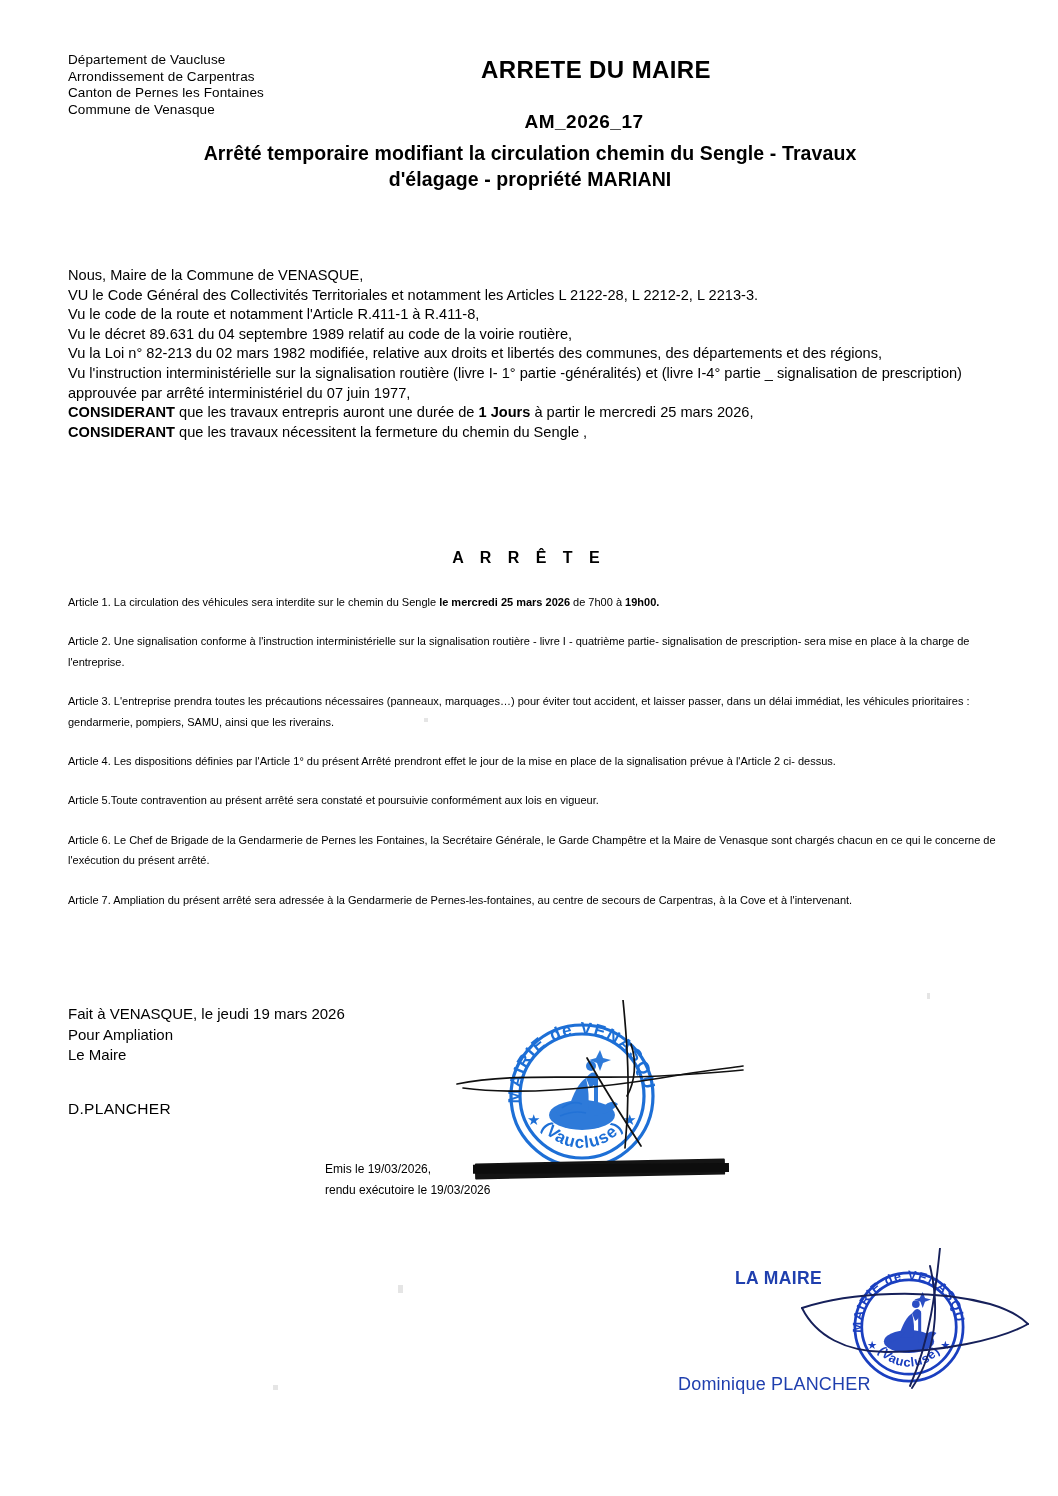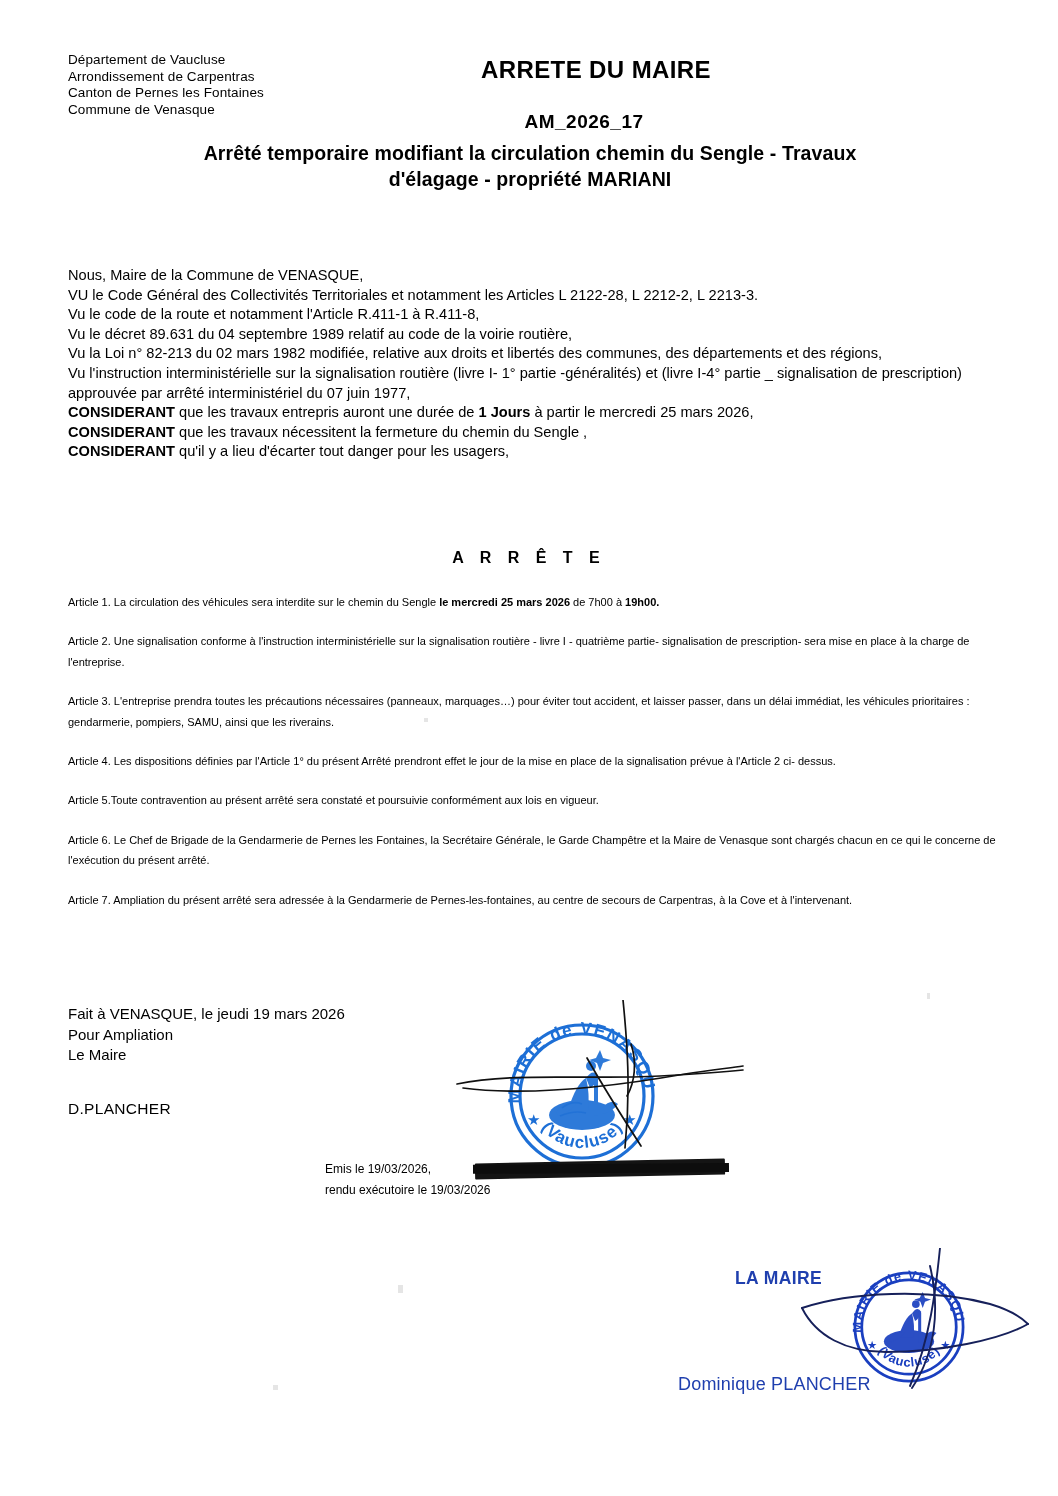--- a/index.html
+++ b/index.html
@@ -121,21 +121,20 @@
 
   <div class="preamble">
     <p>Nous, Maire de la Commune de VENASQUE,</p>
     <p>VU le Code Général des Collectivités Territoriales et notamment les Articles L 2122-28, L 2212-2, L 2213-3.</p>
     <p>Vu le code de la route et notamment l'Article R.411-1 à R.411-8,</p>
     <p>Vu le décret 89.631 du 04 septembre 1989 relatif au code de la voirie routière,</p>
     <p>Vu la Loi n° 82-213 du 02 mars 1982 modifiée, relative aux droits et libertés des communes, des départements et des régions,</p>
     <p>Vu l'instruction interministérielle sur la signalisation routière (livre I- 1° partie -généralités) et (livre I-4° partie _ signalisation de prescription) approuvée par arrêté interministériel du 07 juin 1977,</p>
     <p><b>CONSIDERANT</b> <span>que les travaux entrepris auront une durée de </span><b>1 Jours</b><span> à partir le mercredi 25 mars 2026,</span></p>
     <p><b>CONSIDERANT</b> <span>que les travaux nécessitent la fermeture du chemin du Sengle ,</span></p>
-    <p><b>CONSIDERANT</b> <span>qu'il y a lieu d'écarter tout danger pour les usagers,</span></p>
   </div>
 
   <div class="arrete-word">A R R Ê T E</div>
 
   <div class="articles">
     <p><span>Article 1. La circulation des véhicules sera interdite sur le chemin du Sengle </span><b>le mercredi 25 mars 2026</b><span> de 7h00 à </span><b>19h00.</b></p>
     <p>Article 2. Une signalisation conforme à l'instruction interministérielle sur la signalisation routière - livre I - quatrième partie- signalisation de prescription- sera mise en place à la charge de l'entreprise.</p>
     <p>Article 3. L'entreprise prendra toutes les précautions nécessaires (panneaux, marquages…) pour éviter tout accident, et laisser passer, dans un délai immédiat, les véhicules prioritaires : gendarmerie, pompiers, SAMU,  ainsi que les riverains.</p>
     <p>Article 4. Les dispositions définies par l'Article 1° du présent Arrêté prendront effet le jour de la mise en place de la signalisation prévue à l'Article 2 ci- dessus.</p>
     <p>Article 5.Toute contravention au présent arrêté sera constaté et poursuivie conformément aux lois en vigueur.</p>

